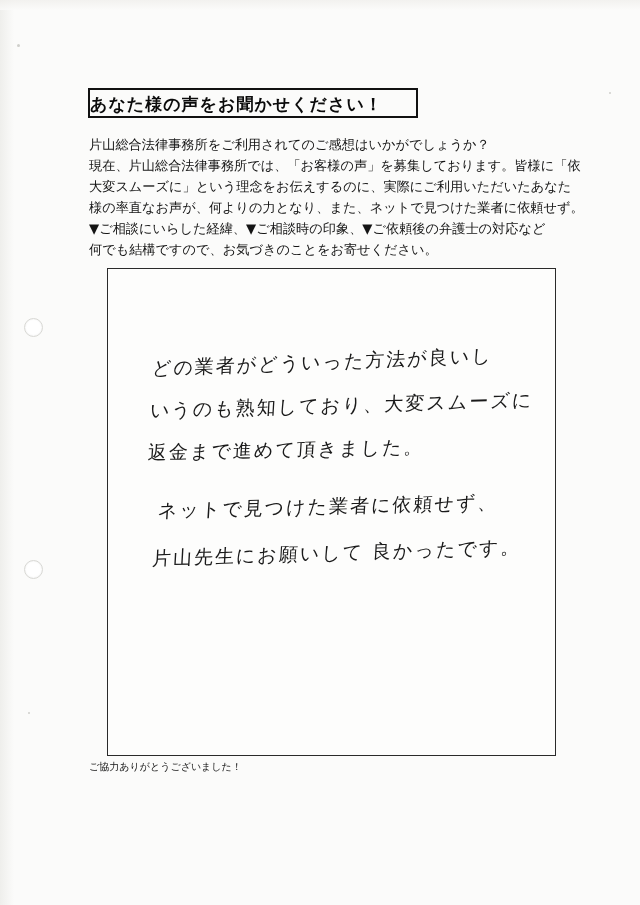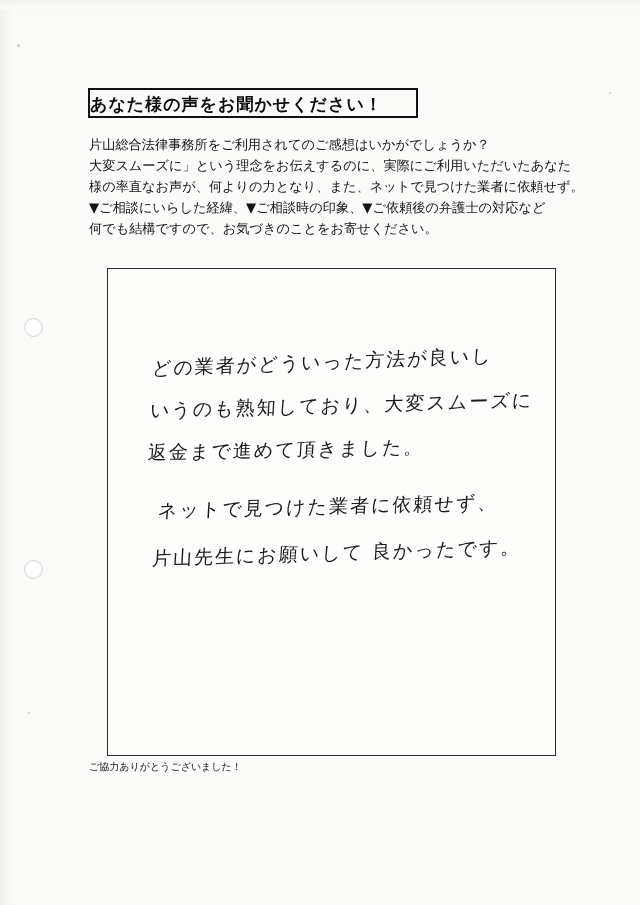--- a/index.html
+++ b/index.html
@@ -156,20 +156,21 @@
   <div class="speck s1"></div>
   <div class="speck s2"></div>
   <div class="speck s3"></div>
 
   <div class="title-banner">
     <span class="title-text">あなた様の声をお聞かせください！</span>
   </div>
 
   <div class="intro">
     <p>片山総合法律事務所をご利用されてのご感想はいかがでしょうか？</p>
+    <p>現在、片山総合法律事務所では、「お客様の声」を募集しております。皆様に「依</p>
     <p>大変スムーズに」という理念をお伝えするのに、実際にご利用いただいたあなた</p>
     <p>様の率直なお声が、何よりの力となり、また、ネットで見つけた業者に依頼せず。</p>
     <p>▼ご相談にいらした経緯、▼ご相談時の印象、▼ご依頼後の弁護士の対応など</p>
     <p>何でも結構ですので、お気づきのことをお寄せください。</p>
   </div>
 
   <div class="answer-box"></div>
 
   <div class="hand hand-line hl1">どの業者がどういった方法が良いし</div>
   <div class="hand hand-line hl2">いうのも熟知しており、大変スムーズに</div>

